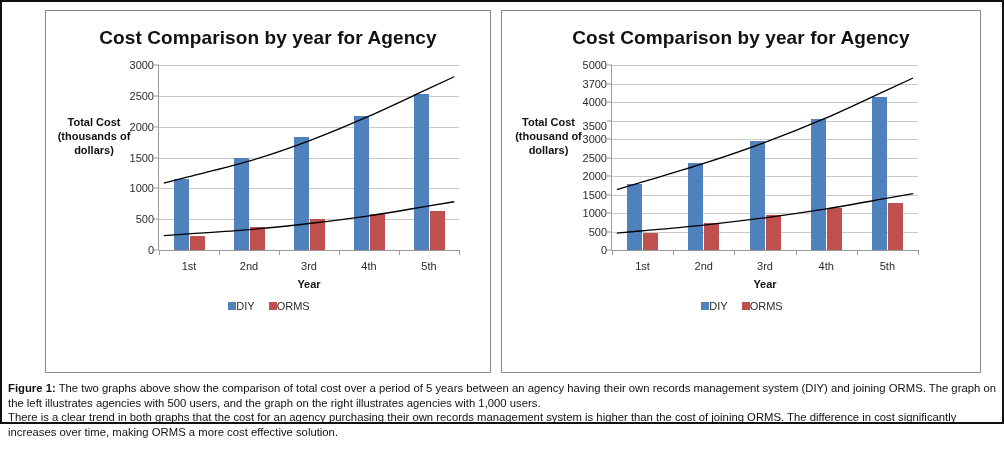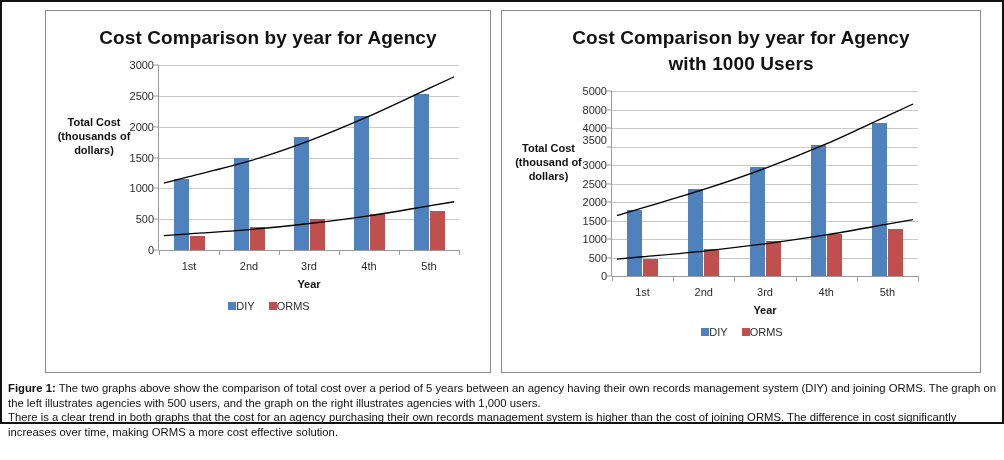--- a/index.html
+++ b/index.html
@@ -286,21 +286,20 @@
               <span class="legend-swatch orms" style="background: rgb(192, 80, 77);"></span>
               <span class="legend-label">ORMS</span>
             </div>
           </div>
       </div>
     </div>
 
     <div class="chart-panel right">
       <div class="chart-title">
         <div>Cost Comparison by year for Agency</div>
-        <div>with 1000 Users</div>
       </div>
       <div class="plot-block">
         <div class="axis-y-title" style="left:0px; top:56px; width:93px;">
           <div>Total Cost</div>
           <div>(thousand of</div>
           <div>dollars)</div>
         </div>
         <div class="plot-area-wrap" id="plot-right" style="left:110px; top:6px; width:306px; height:185px;">
             <div class="yaxis-spine"></div>
             <div class="gridline baseline" style="top: 185px;"></div>
@@ -319,27 +318,27 @@
             <div class="ytick-mark" style="top: 111px;"></div>
             <div class="ytick" style="top: 111px;">2000</div>
             <div class="gridline" style="top: 92.5px;"></div>
             <div class="ytick-mark" style="top: 92.5px;"></div>
             <div class="ytick" style="top: 92.5px;">2500</div>
             <div class="gridline" style="top: 74px;"></div>
             <div class="ytick-mark" style="top: 74px;"></div>
             <div class="ytick" style="top: 74px;">3000</div>
             <div class="gridline" style="top: 55.5px;"></div>
             <div class="ytick-mark" style="top: 55.5px;"></div>
-            <div class="ytick" style="top: 49px;">3500</div>
+            <div class="ytick" style="top: 61px;">3500</div>
             <div class="gridline" style="top: 37px;"></div>
             <div class="ytick-mark" style="top: 37px;"></div>
             <div class="ytick" style="top: 37px;">4000</div>
             <div class="gridline" style="top: 18.5px;"></div>
             <div class="ytick-mark" style="top: 18.5px;"></div>
-            <div class="ytick" style="top: 18.5px;">8000</div>
+            <div class="ytick" style="top: 18.5px;">3700</div>
             <div class="gridline" style="top: 0px;"></div>
             <div class="ytick-mark" style="top: 0px;"></div>
             <div class="ytick" style="top: 0px; margin-left: 8px;">5000</div>
             <div class="bars">
               <div class="bar diy" style="left: 15.1px; width: 15px; height: 65.86px; background: rgb(79, 129, 189);"></div>
               <div class="bar orms" style="left: 31.1px; width: 15px; height: 16.835px; background: rgb(192, 80, 77);"></div>
               <div class="bar diy" style="left: 76.3px; width: 15px; height: 86.58px; background: rgb(79, 129, 189);"></div>
               <div class="bar orms" style="left: 92.3px; width: 15px; height: 26.64px; background: rgb(192, 80, 77);"></div>
               <div class="bar diy" style="left: 137.5px; width: 15px; height: 109.15px; background: rgb(79, 129, 189);"></div>
               <div class="bar orms" style="left: 153.5px; width: 15px; height: 35.335px; background: rgb(192, 80, 77);"></div>

